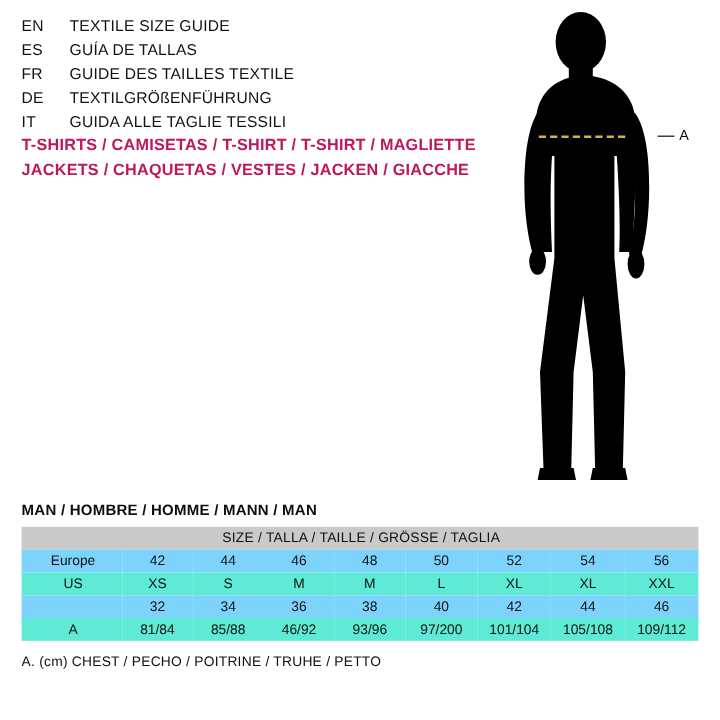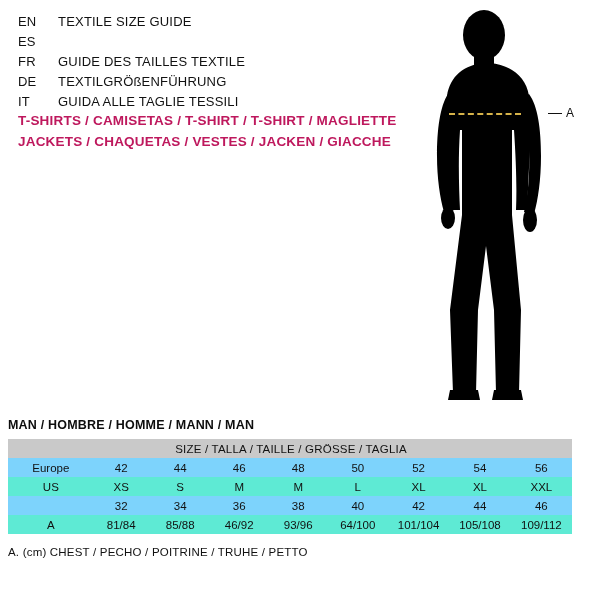--- a/index.html
+++ b/index.html
@@ -91,21 +91,21 @@
     display: inline-block;
     width: 14px;
     border-top: 1px solid #111;
     vertical-align: middle;
     margin-right: 4px;
   }
 
   
   .table-wrap {
     position: absolute;
-    left: 8px;
+    left: 18px;
     top: 418px;
     width: 564px;
   }
   .man-title {
     font-size: 12.5px;
     font-weight: bold;
     letter-spacing: 0.2px;
     margin-bottom: 7px;
     color: #0d0d0d;
   }
@@ -152,20 +152,21 @@
 
 <div class="page">
 
   <div class="lang-block">
     <div class="lang-row">
       <span class="lang-code">EN</span>
       <span class="lang-text">TEXTILE SIZE GUIDE</span>
     </div>
     <div class="lang-row">
       <span class="lang-code">ES</span>
+      <span class="lang-text">GUÍA DE TALLAS</span>
     </div>
     <div class="lang-row">
       <span class="lang-code">FR</span>
       <span class="lang-text">GUIDE DES TAILLES TEXTILE</span>
     </div>
     <div class="lang-row">
       <span class="lang-code">DE</span>
       <span class="lang-text">TEXTILGRÖßENFÜHRUNG</span>
     </div>
     <div class="lang-row">
@@ -270,21 +271,21 @@
           <td class="cell">42</td>
           <td class="cell">44</td>
           <td class="cell">46</td>
         </tr>
         <tr class="row-white">
           <td class="col-label">A</td>
           <td class="cell">81/84</td>
           <td class="cell">85/88</td>
           <td class="cell">46/92</td>
           <td class="cell">93/96</td>
-          <td class="cell">64/100</td>
+          <td class="cell">97/200</td>
           <td class="cell">101/104</td>
           <td class="cell">105/108</td>
           <td class="cell">109/112</td>
         </tr>
       </tbody>
     </table>
     <div class="note">A. (cm) CHEST / PECHO / POITRINE / TRUHE / PETTO</div>
   </div>
 
 </div>

